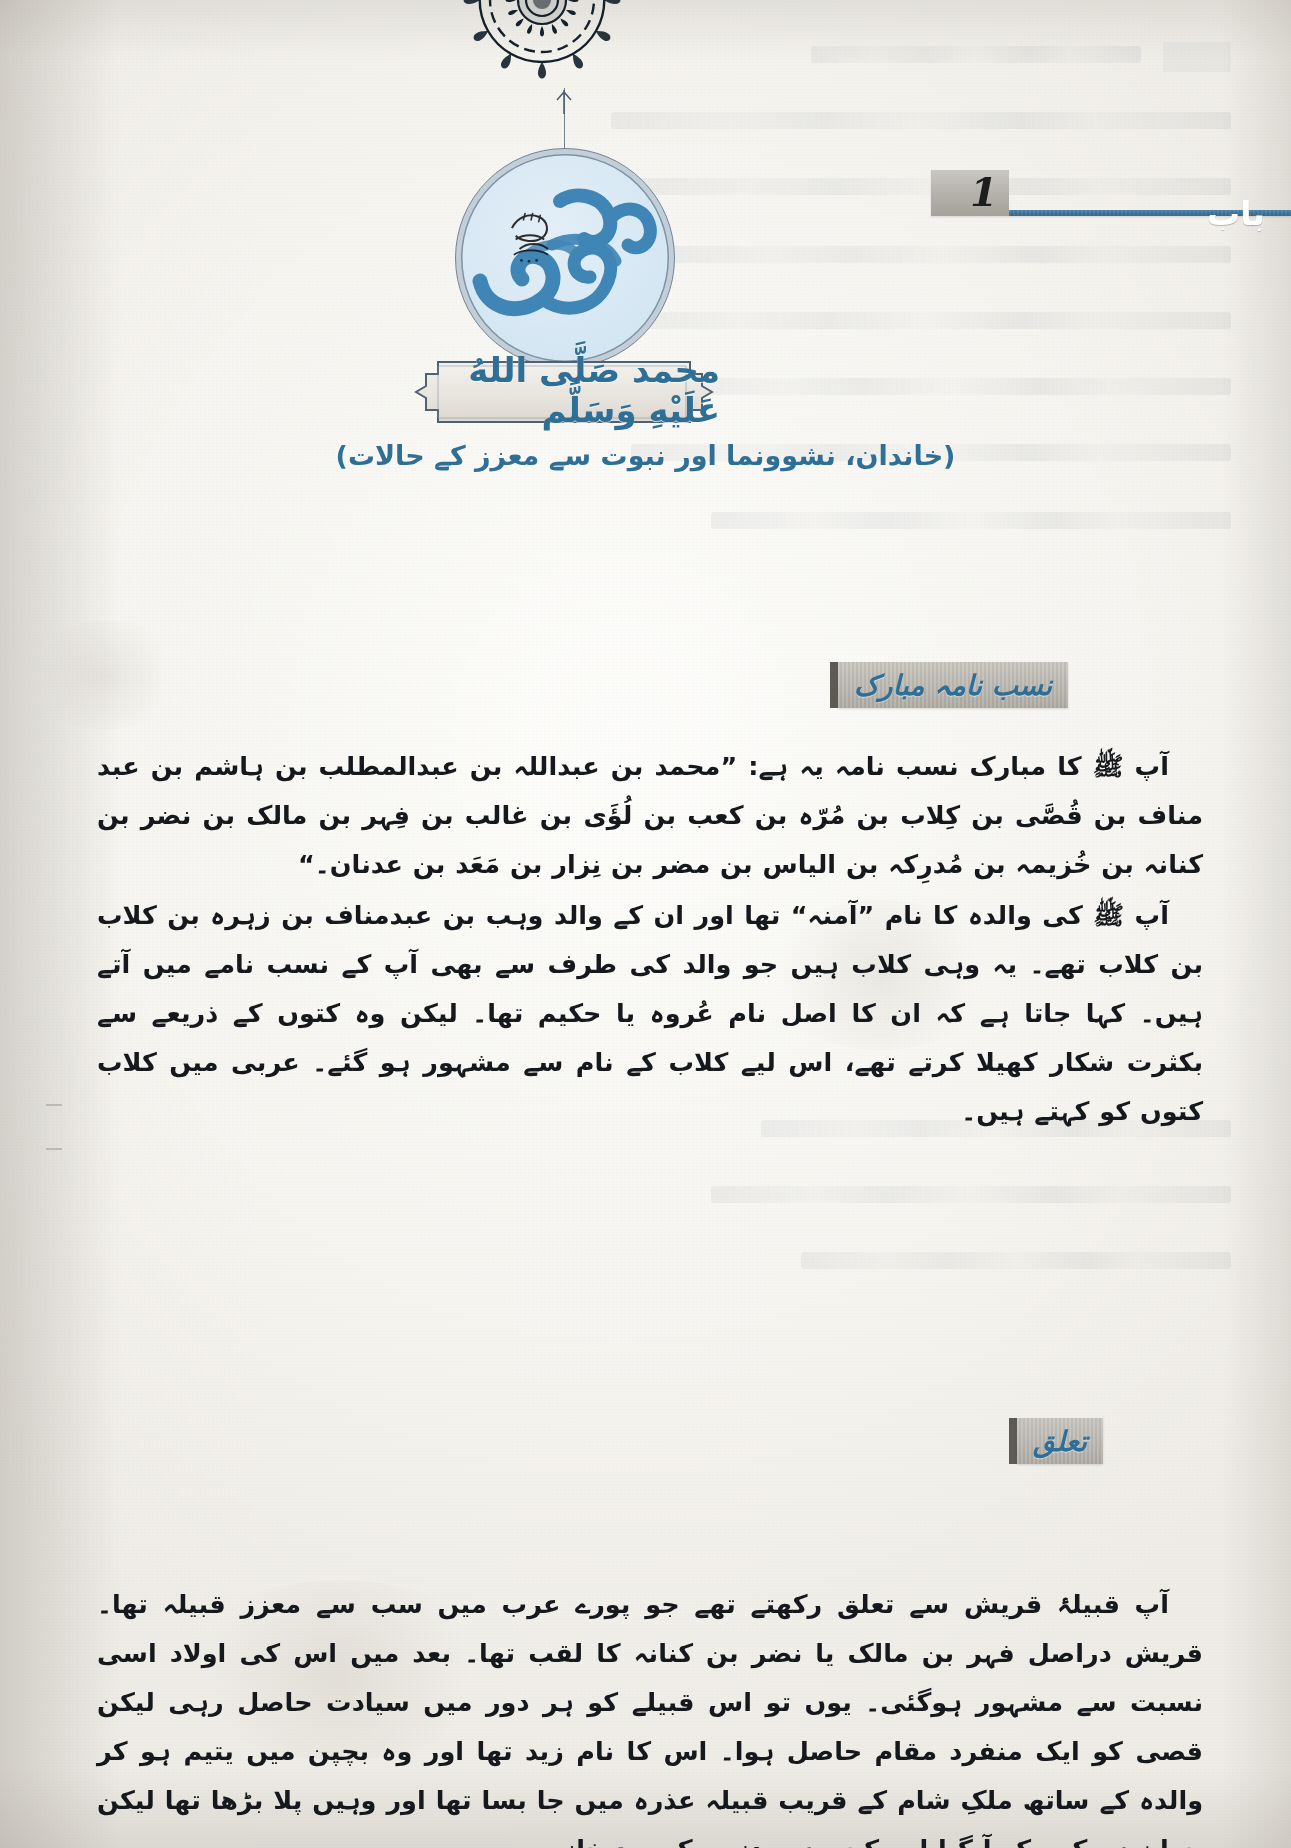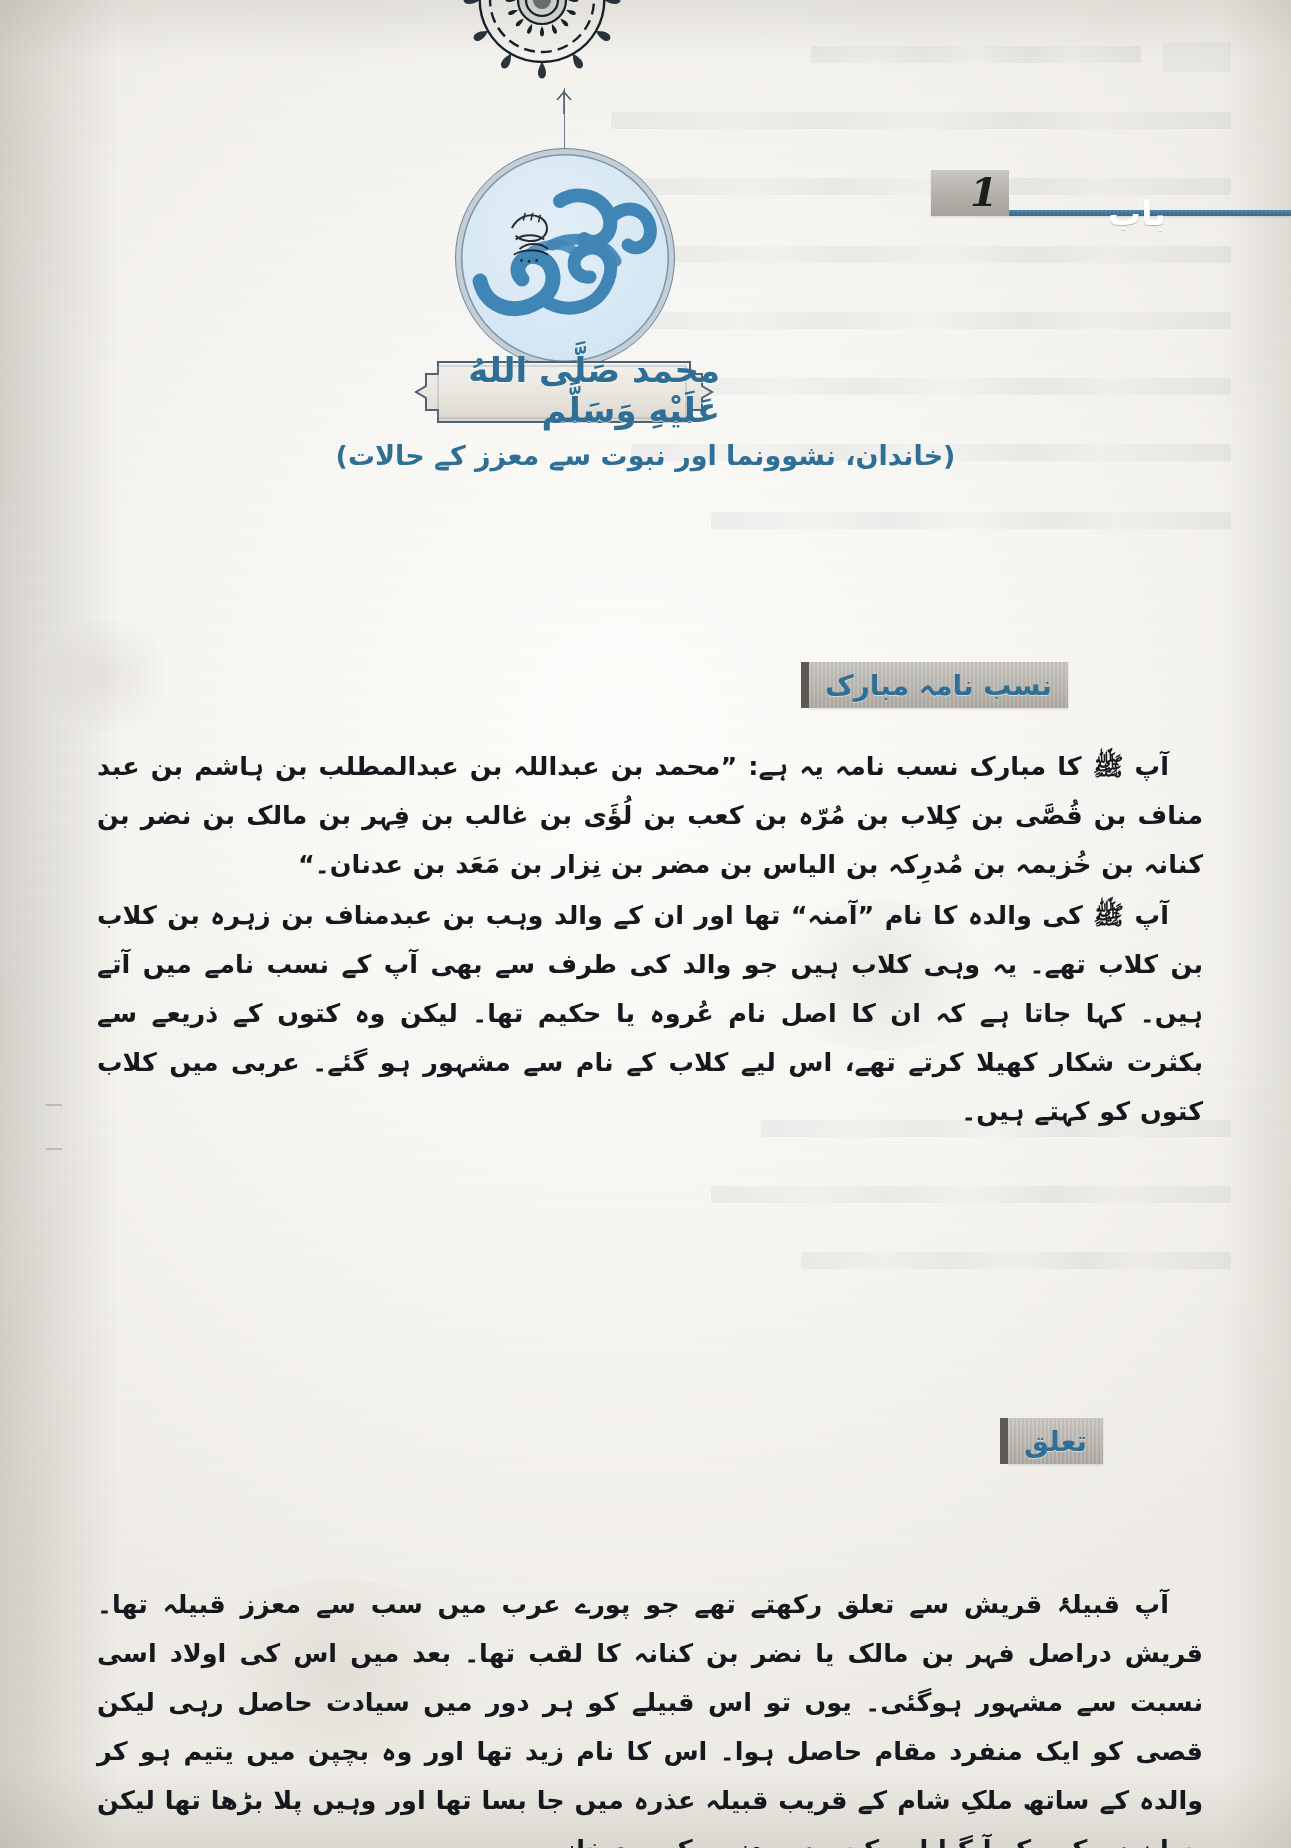--- a/index.html
+++ b/index.html
@@ -90,21 +90,21 @@
     display: flex;
     flex-direction: row;
     align-items: stretch;
     box-shadow: 0 1px 2px rgba(0,0,0,.12);
   }
   .chapter-banner .cb-blue {
     flex: 1 1 auto;
     background: linear-gradient(180deg, #4f87ae 0%, #3f749c 50%, #36688f 100%);
     display: flex;
     align-items: center;
-    justify-content: center;
+    justify-content: flex-start;
     padding-right: 26px;
     position: relative;
     margin-top: 40px;
   }
   .chapter-banner .cb-blue::after {
     content: "";
     position: absolute; inset: 0;
     background: repeating-linear-gradient(90deg, rgba(255,255,255,.05) 0 2px, rgba(0,0,0,.03) 2px 4px);
     pointer-events: none;
   }
@@ -208,20 +208,21 @@
   
   .sec-head {
     position: absolute;
     height: 46px;
     background: linear-gradient(180deg, #c8c5bf 0%, #bab7b0 55%, #aeaaa3 100%);
     display: flex;
     align-items: center;
     justify-content: flex-end;
     padding: 0 16px;
     box-shadow: 0 1px 2px rgba(0,0,0,.14);
+    font-style: italic;
   }
   .sec-head::after {
     content: "";
     position: absolute;
     left: -8px; top: 0; bottom: 0;
     width: 8px;
     background: #5d5a54;
   }
   .sec-head::before {
     content: "";

